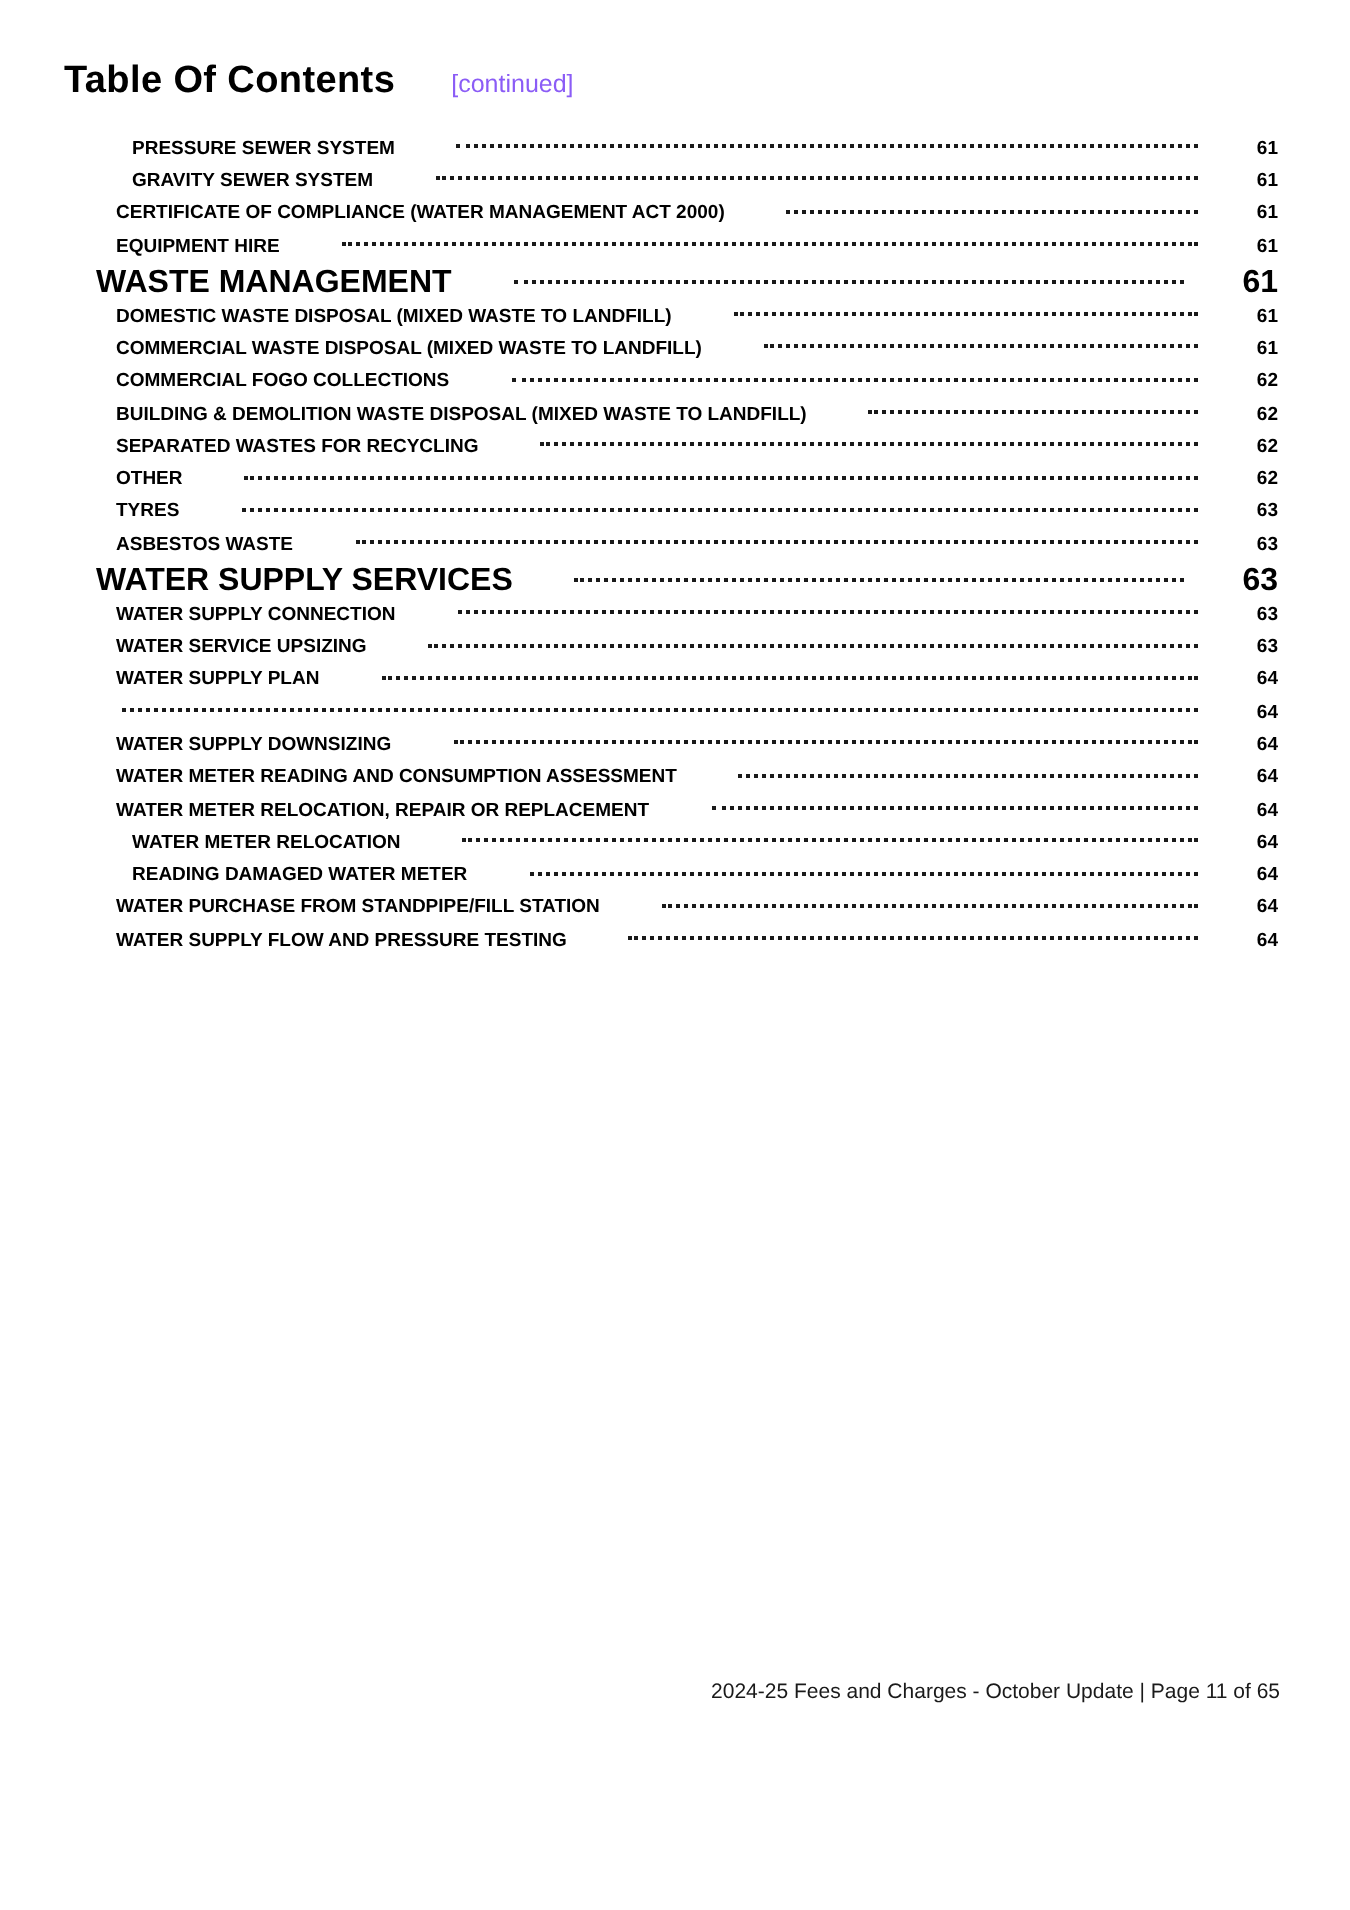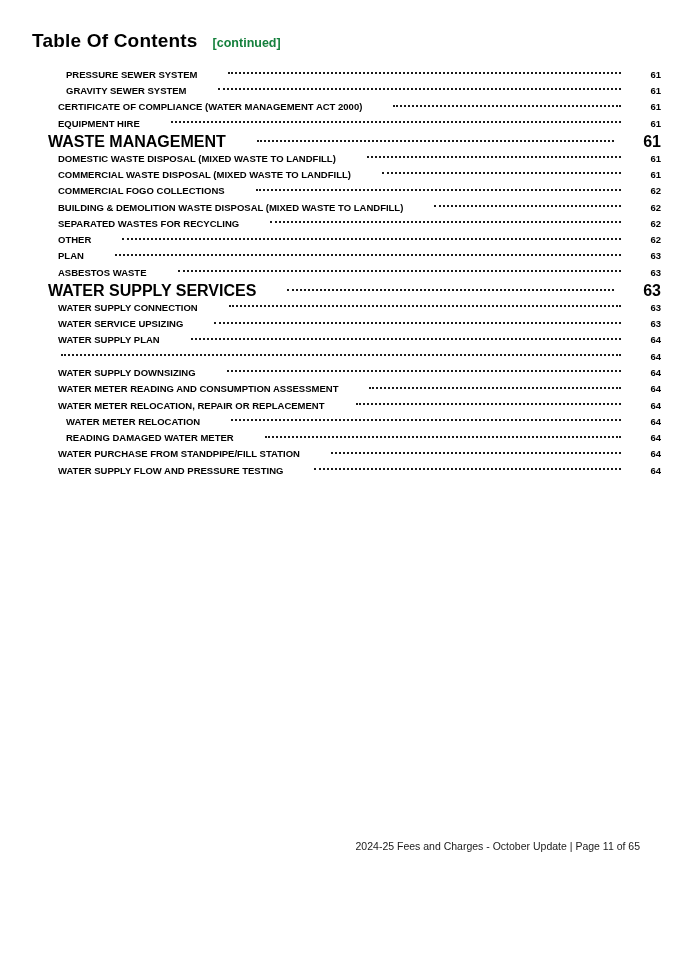--- a/index.html
+++ b/index.html
@@ -9,38 +9,38 @@
     font-family: "Liberation Sans", sans-serif;
     color: #000000;
     position: relative;
     overflow: hidden;
   }
   .page {
     width: 675px;
     height: 856px;
     background: #ffffff;
     position: relative;
-    padding: 30px 14px 0 32px;
+    padding: 30px 36px 0 32px;
   }
   .doc-header {
     display: flex;
     align-items: baseline;
     margin-bottom: 14px;
   }
   .doc-title {
     font-size: 19px;
     font-weight: bold;
     letter-spacing: 0.2px;
     color: #000000;
   }
   .doc-subtitle {
     font-size: 12.5px;
-    font-weight: bold;
-    margin-left: 15px;
-    color: #15803d;
+    font-weight: normal;
+    margin-left: 28px;
+    color: #8b5cf6;
   }
   .toc-list {
     width: 100%;
   }
   .toc-row {
     display: flex;
     align-items: center;
     height: 16.3px;
     font-weight: bold;
     white-space: nowrap;
@@ -142,21 +142,21 @@
     <span class="toc-label">SEPARATED WASTES FOR RECYCLING</span>
     <span class="leader"></span>
     <span class="toc-page">62</span>
   </div>
       <div class="toc-row lvl1">
     <span class="toc-label">OTHER</span>
     <span class="leader"></span>
     <span class="toc-page">62</span>
   </div>
       <div class="toc-row lvl1">
-    <span class="toc-label">PLAN</span>
+    <span class="toc-label">TYRES</span>
     <span class="leader"></span>
     <span class="toc-page">63</span>
   </div>
       <div class="toc-row lvl1">
     <span class="toc-label">ASBESTOS WASTE</span>
     <span class="leader"></span>
     <span class="toc-page">63</span>
   </div>
       <div class="toc-row lvl0">
     <span class="toc-label">WATER SUPPLY SERVICES</span>

